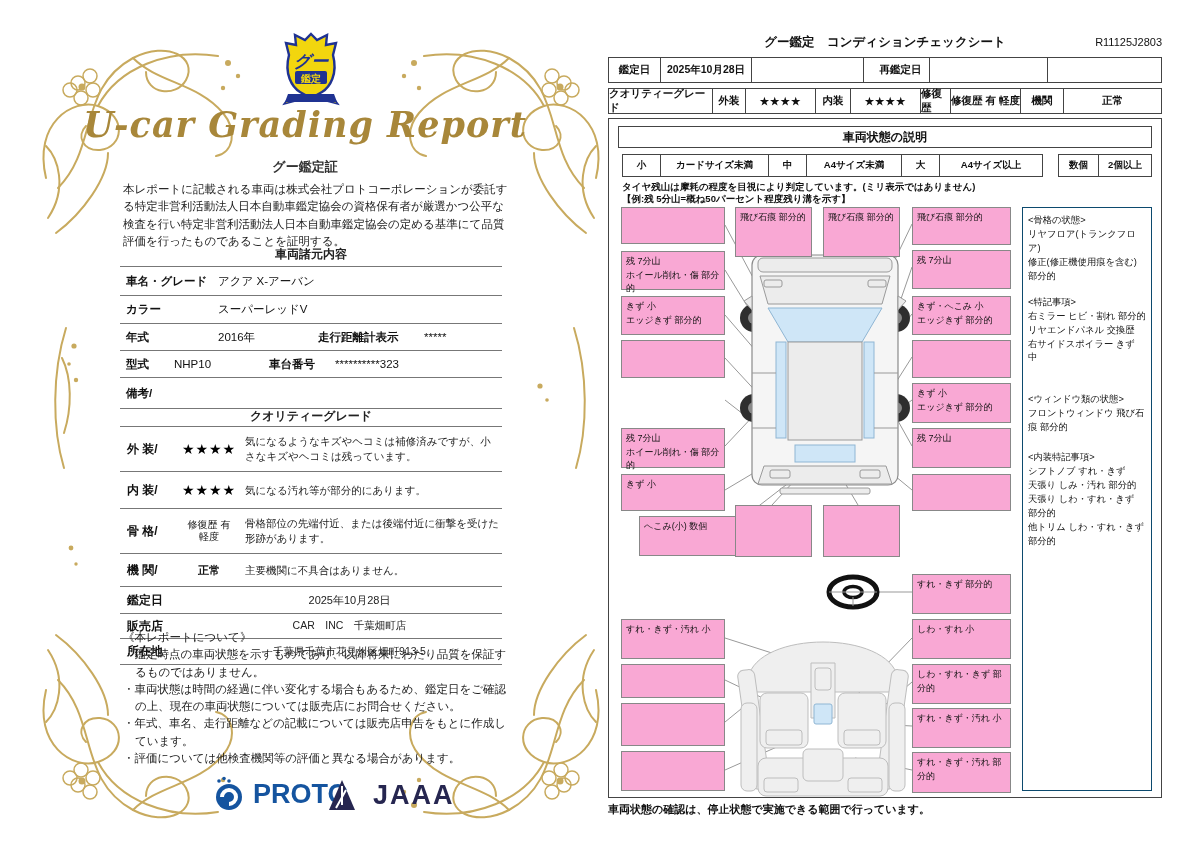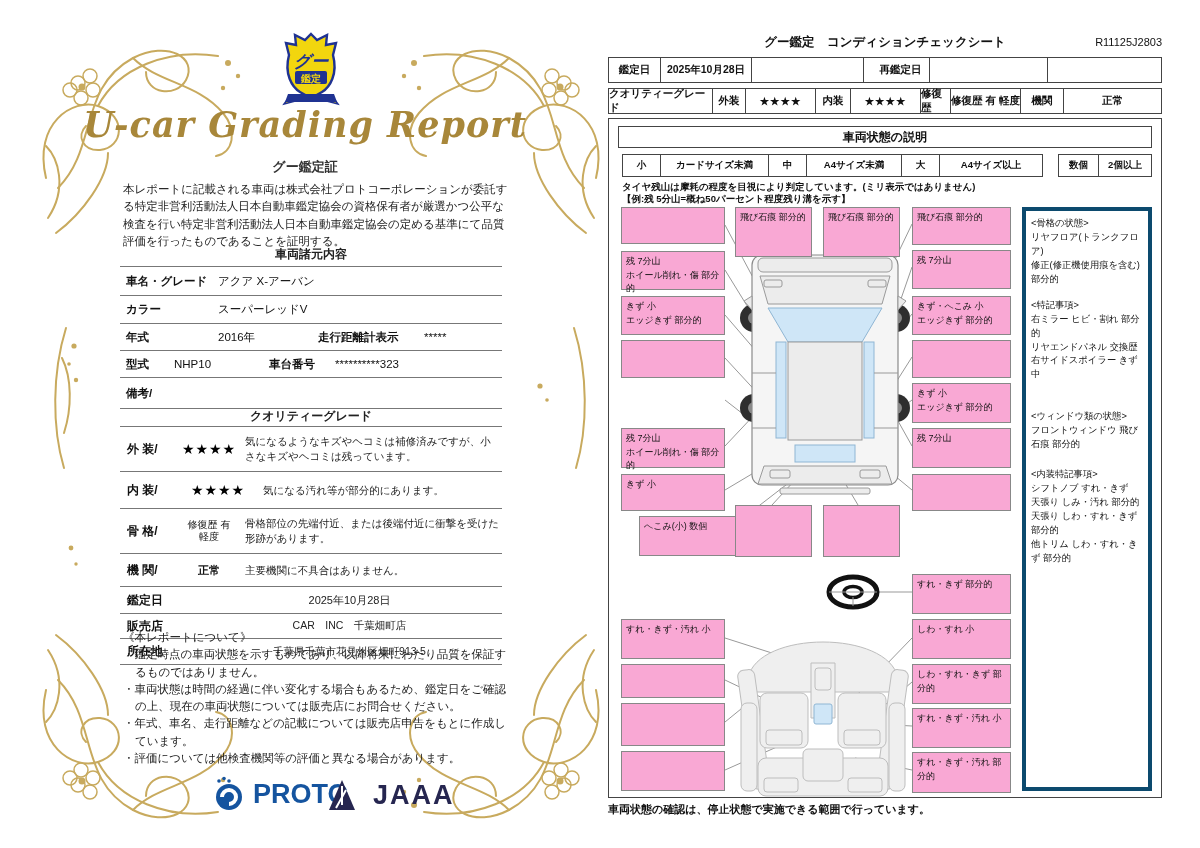--- a/index.html
+++ b/index.html
@@ -52,21 +52,21 @@
     box-sizing:border-box;display:flex;align-items:center;justify-content:center;
     font-size:12px;font-weight:bold;background:#fff;}
   .legend{position:absolute;top:154px;height:23px;border:1px solid #444;display:flex;
     box-sizing:border-box;background:#fff;}
   .legend>div{border-right:1px solid #444;display:flex;align-items:center;justify-content:center;
     font-size:9.5px;font-weight:600;box-sizing:border-box;}
   .legend>div:last-child{border-right:none;}
   .tnote{position:absolute;left:622px;width:420px;font-size:9.5px;font-weight:600;color:#111;}
   .co{position:absolute;border:1px solid #888;background:#f9a8d4;font-size:9px;line-height:1.5;
     padding:3px 4px;box-sizing:border-box;color:#111;}
-  .notes{position:absolute;left:1022px;top:207px;width:130px;height:584px;border:4px solid #0c4a6e;
+  .notes{position:absolute;left:1022px;top:207px;width:130px;height:584px;border:1px solid #0c4a6e;
     box-sizing:border-box;background:#fff;padding:6px 5px;font-size:9.3px;line-height:1.5;color:#111;}
   .footer-note{position:absolute;left:608px;top:802px;font-size:11px;font-weight:bold;}
   .diagram line{stroke:#999;stroke-width:1;}
   .carbody{fill:#f5f5f5;stroke:#8a8a8a;stroke-width:1.2;}
   .carpart{fill:#ececec;stroke:#9a9a9a;stroke-width:1;}
   .glass{fill:#cfe6f7;stroke:#8fb6d4;stroke-width:1;}
   .intpart{fill:#efefef;stroke:#bdbdbd;stroke-width:1;}
 </style>
 </head>
 <body>
@@ -157,21 +157,21 @@
     </div>
 
     <div class="sec-head" style="top:408px;">クオリティーグレード</div>
 
     <div class="gtable">
       <div class="grow" style="height:44px;">
         <div class="glabel">外 装/</div>
         <div class="grating rt-stars">★★★★</div>
         <div class="gdesc">気になるようなキズやヘコミは補修済みですが、小さなキズやヘコミは残っています。</div>
       </div>
-      <div class="grow" style="height:36px;gap:9px;">
+      <div class="grow" style="height:36px;">
         <div class="glabel">内 装/</div>
         <div class="grating rt-stars">★★★★</div>
         <div class="gdesc">気になる汚れ等が部分的にあります。</div>
       </div>
       <div class="grow" style="height:44px;">
         <div class="glabel">骨 格/</div>
         <div class="grating rt-small">
           <div>修復歴 有</div>
           <div>軽度</div>
         </div>

